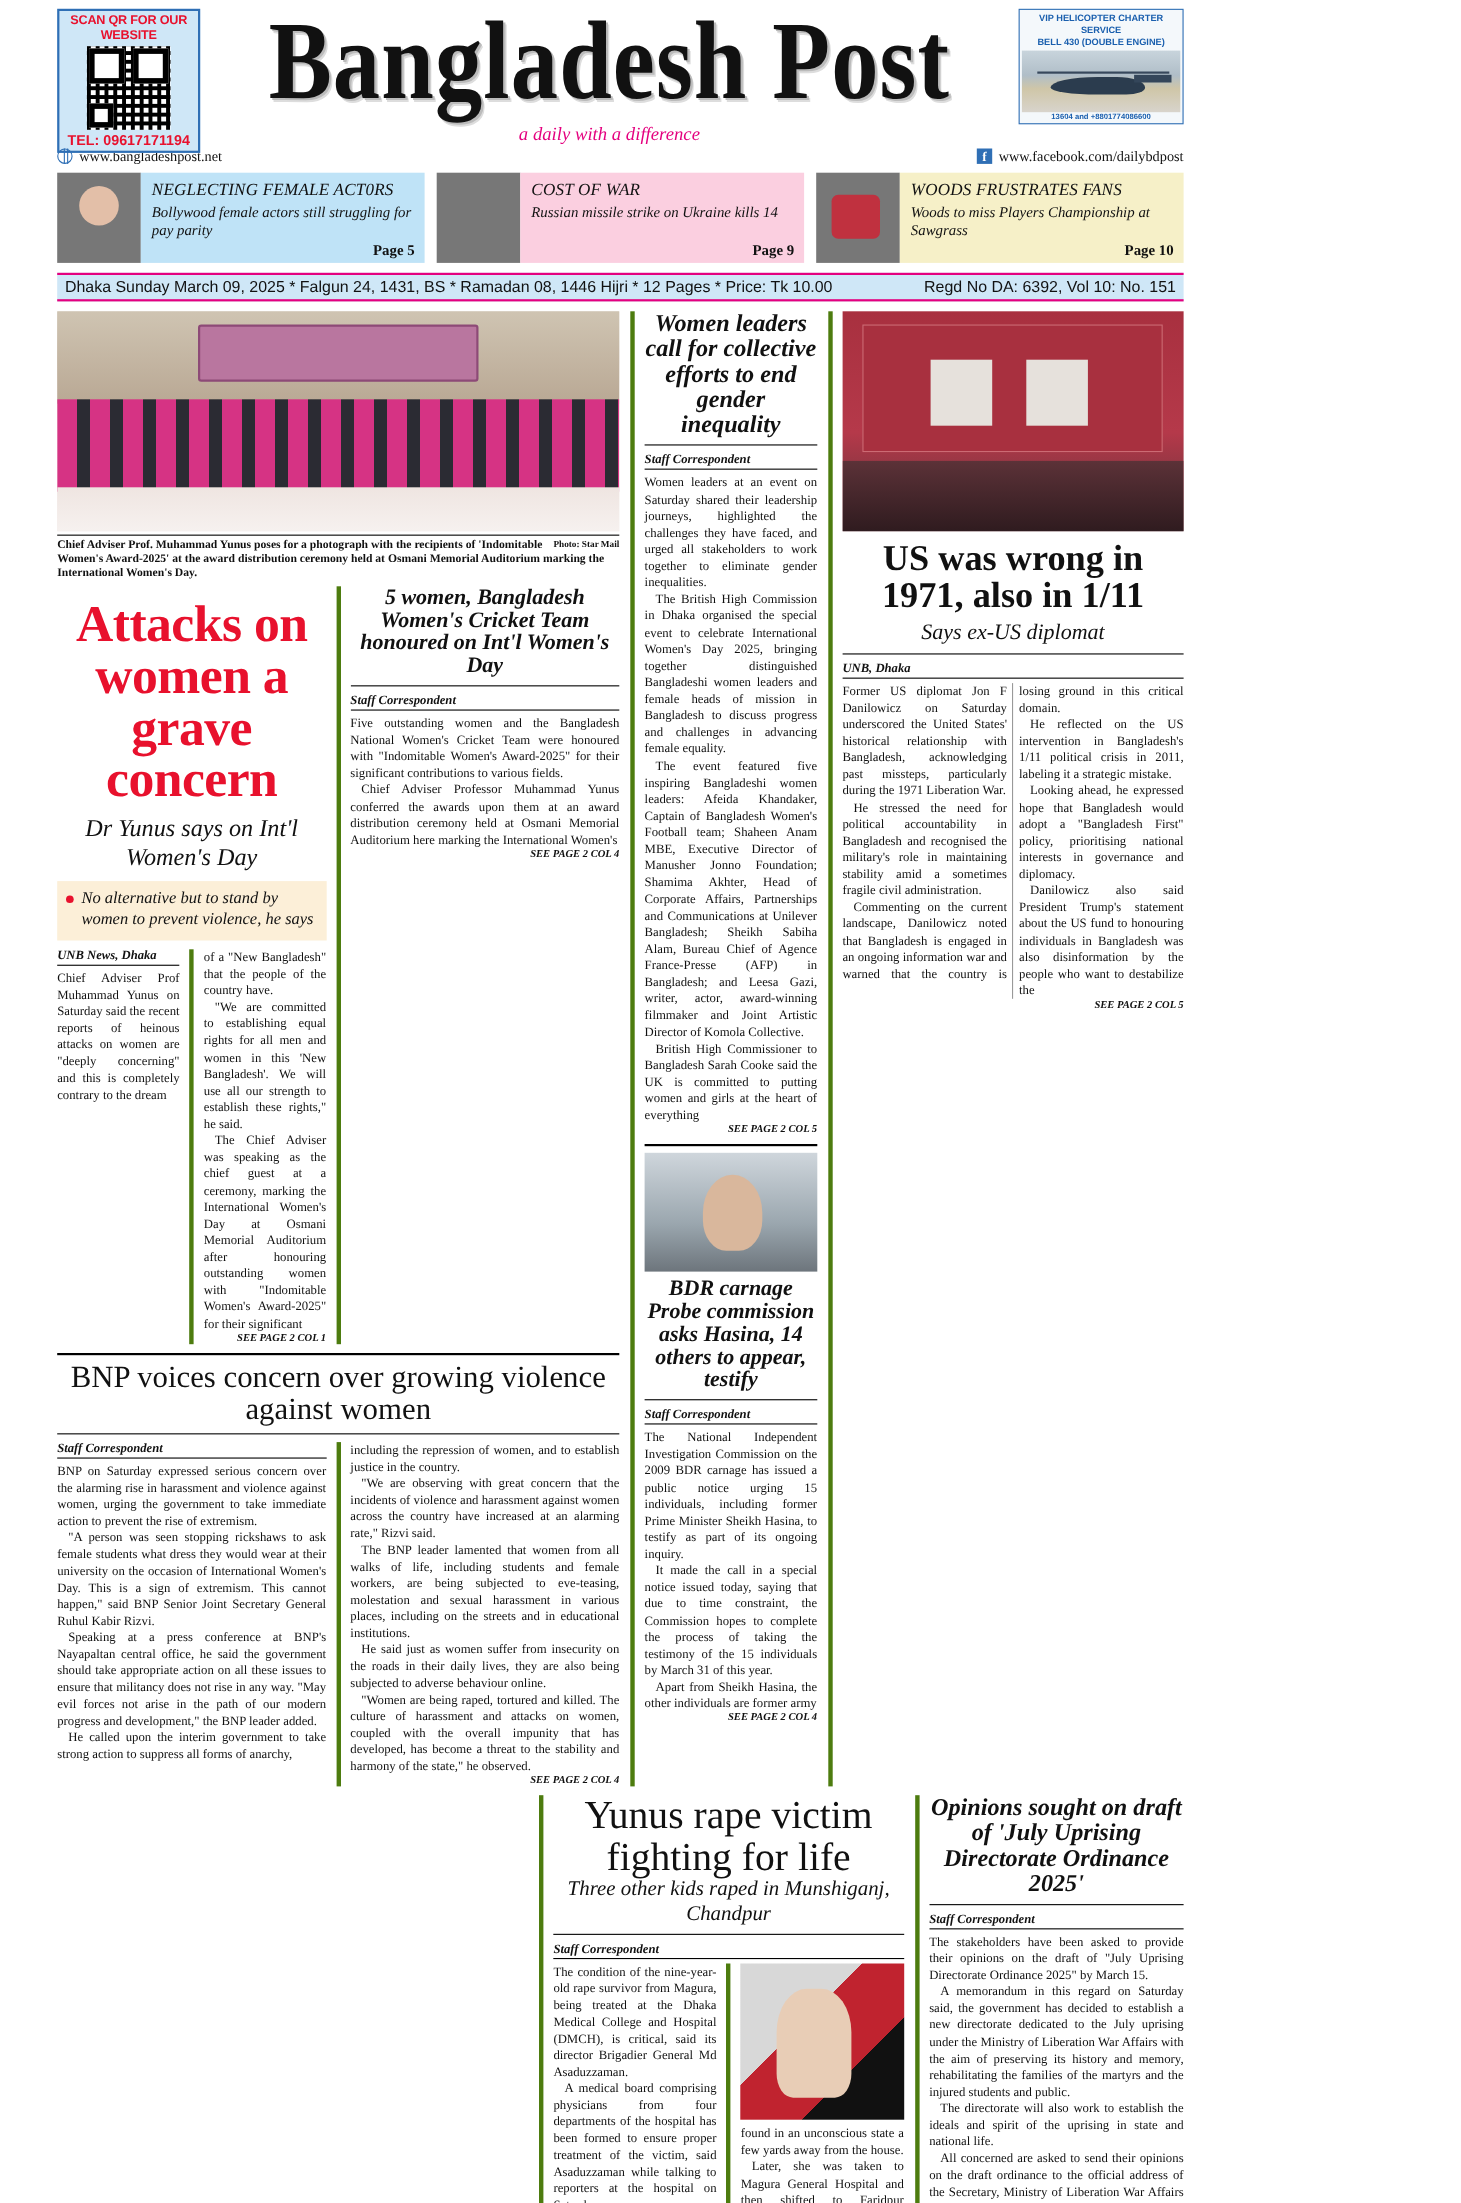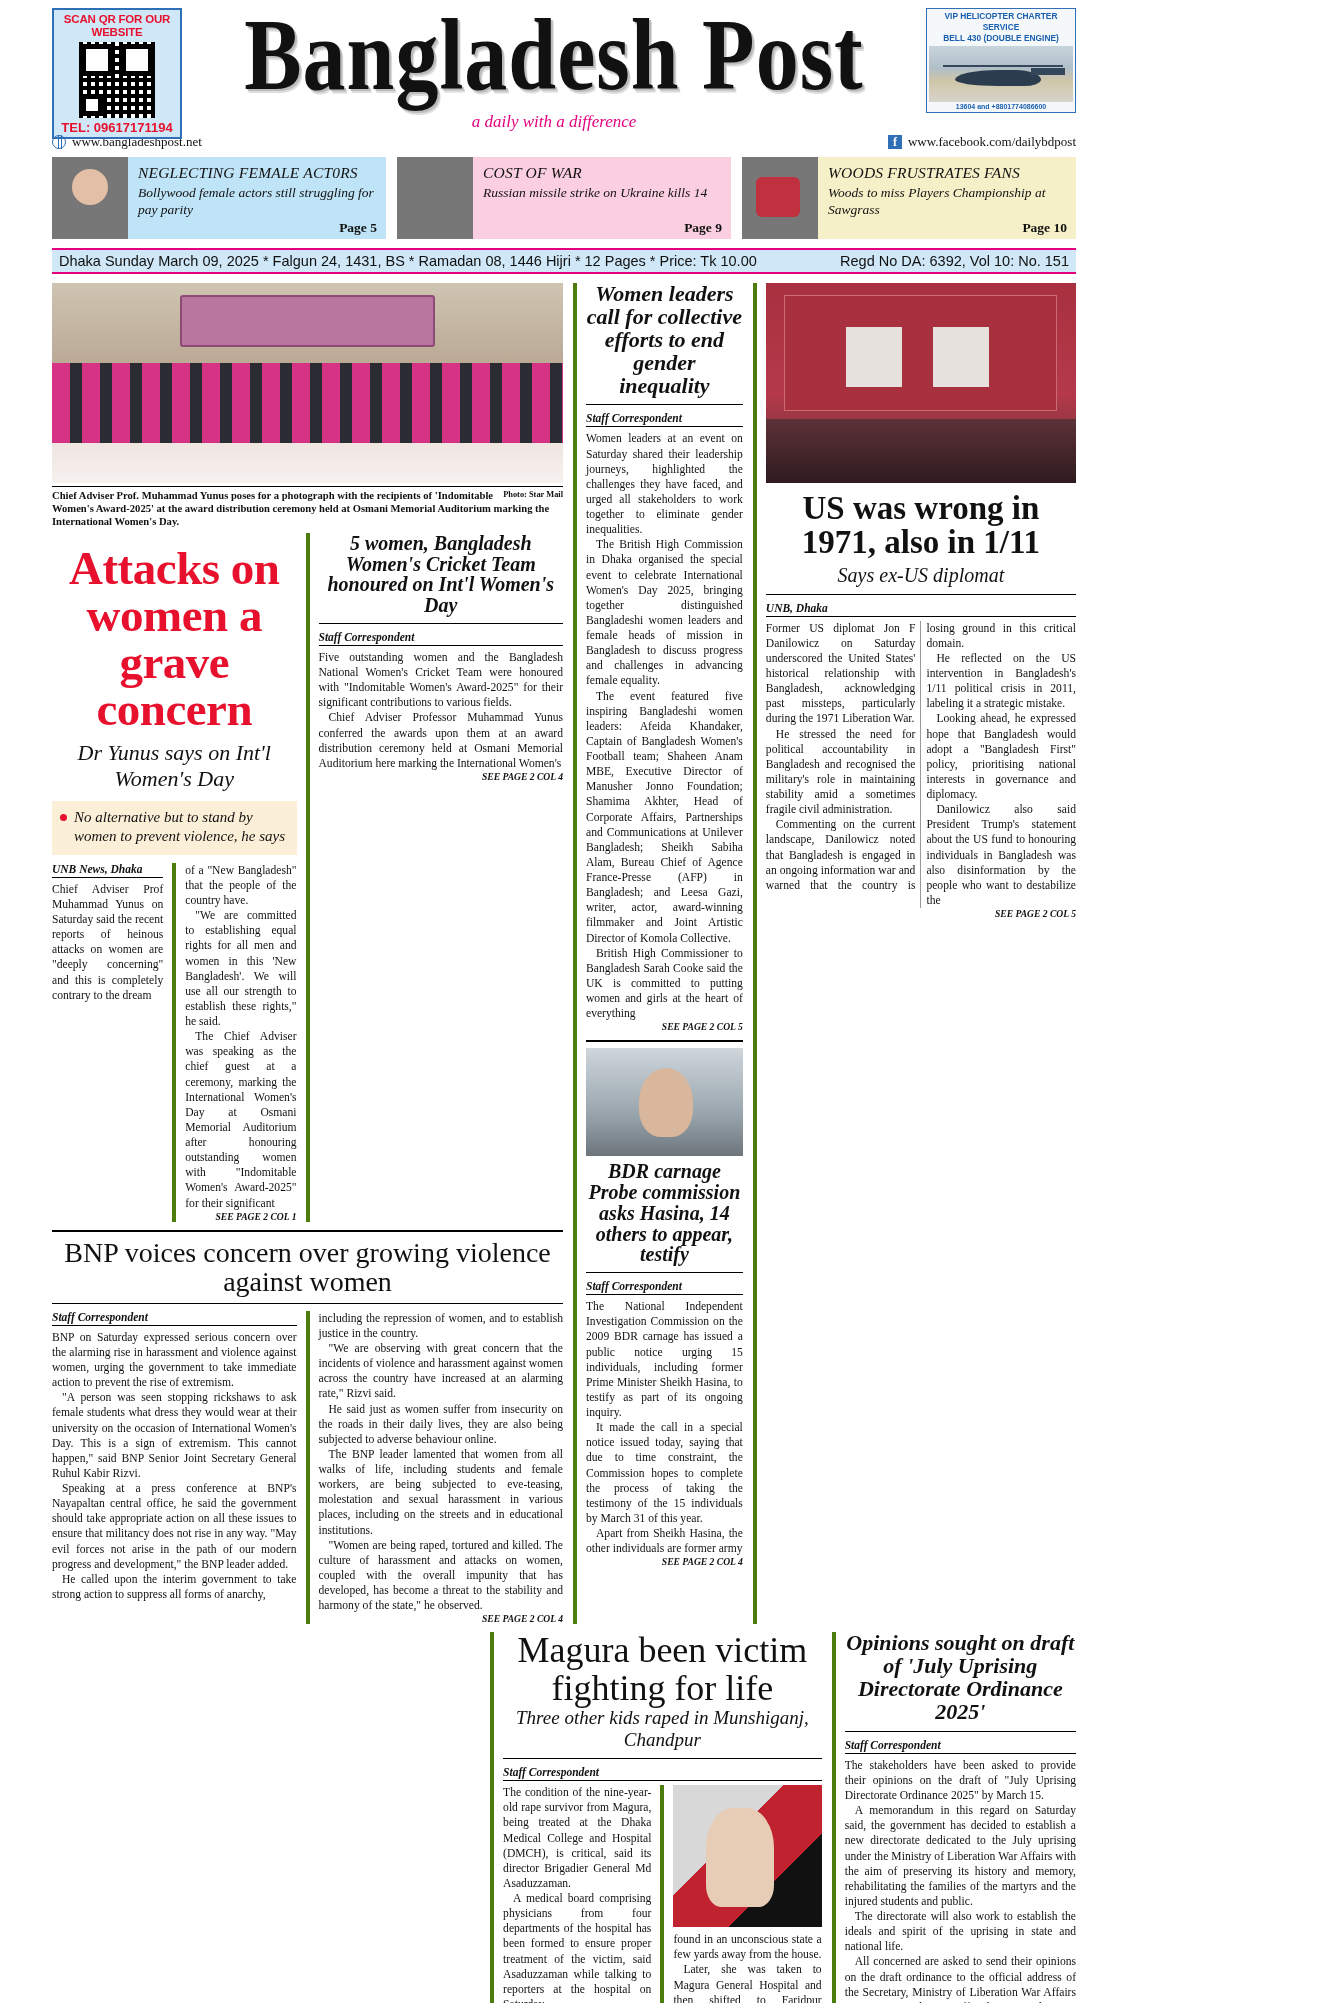--- a/index.html
+++ b/index.html
@@ -272,22 +272,22 @@
               <p class="first">BNP on Saturday expressed serious concern over the alarming rise in harassment and violence against women, urging the government to take immediate action to prevent the rise of extremism.</p>
               <p>"A person was seen stopping rickshaws to ask female students what dress they would wear at their university on the occasion of International Women's Day. This is a sign of extremism. This cannot happen," said BNP Senior Joint Secretary General Ruhul Kabir Rizvi.</p>
               <p>Speaking at a press conference at BNP's Nayapaltan central office, he said the government should take appropriate action on all these issues to ensure that militancy does not rise in any way. "May evil forces not arise in the path of our modern progress and development," the BNP leader added.</p>
               <p>He called upon the interim government to take strong action to suppress all forms of anarchy,</p>
             </div>
           </div>
           <div class="vline">
             <div class="body">
               <p class="first">including the repression of women, and to establish justice in the country.</p>
               <p>"We are observing with great concern that the incidents of violence and harassment against women across the country have increased at an alarming rate," Rizvi said.</p>
+              <p>The BNP leader lamented that women from all walks of life, including students and female workers, are being subjected to eve-teasing, molestation and sexual harassment in various places, including on the streets and in educational institutions.</p>
               <p>He said just as women suffer from insecurity on the roads in their daily lives, they are also being subjected to adverse behaviour online.</p>
-              <p>The BNP leader lamented that women from all walks of life, including students and female workers, are being subjected to eve-teasing, molestation and sexual harassment in various places, including on the streets and in educational institutions.</p>
               <p>"Women are being raped, tortured and killed. The culture of harassment and attacks on women, coupled with the overall impunity that has developed, has become a threat to the stability and harmony of the state," he observed.</p>
             </div>
             <div class="seepage">SEE PAGE 2 COL 4</div>
           </div>
         </div>
       </div>
     </div>
 
     <div class="col colB vline">
       <div>
@@ -343,21 +343,21 @@
         </div>
         <div class="seepage">SEE PAGE 2 COL 5</div>
       </div>
     </div>
   </div>
 
   <div style="display:flex; gap:10px; margin-top:8px;">
     <div style="width:520px;"></div>
 
     <div style="width:400px;" class="vline">
-      <h2 class="hd hd-36" style="font-weight:normal;">Magura been victim fighting for life</h2>
+      <h2 class="hd hd-36" style="font-weight:normal;">Yunus rape victim fighting for life</h2>
       <div class="hd-sub" style="font-size:19px;">Three other kids raped in Munshiganj, Chandpur</div>
       <hr class="rule">
       <div class="byline">Staff Correspondent</div>
       <div class="two">
         <div>
           <div class="body">
             <p class="first">The condition of the nine-year-old rape survivor from Magura, being treated at the Dhaka Medical College and Hospital (DMCH), is critical, said its director Brigadier General Md Asaduzzaman.</p>
             <p>A medical board comprising physicians from four departments of the hospital has been formed to ensure proper treatment of the victim, said Asaduzzaman while talking to reporters at the hospital on Saturday.</p>
             <p>Victim's uncle Yusuf Biswas said she is now on life support at the hospital.</p>
             <p>On Wednesday, the victim went to the in-laws house of her sister at Nijnanduali village in Sadar upazila of Magura district. At night, the victim went to bed with her sister.</p>

